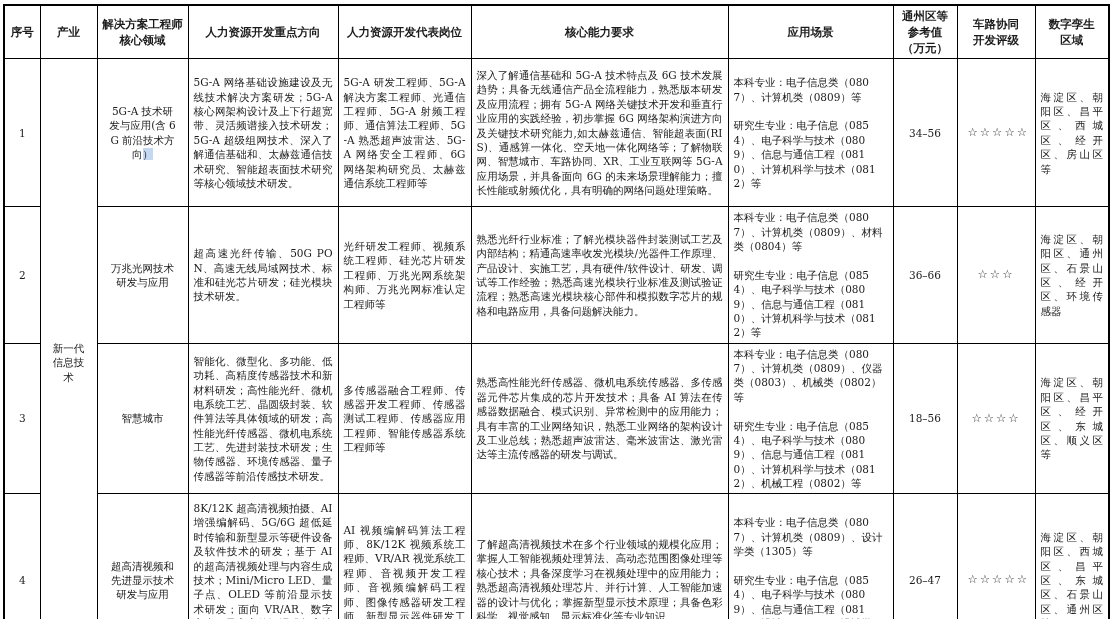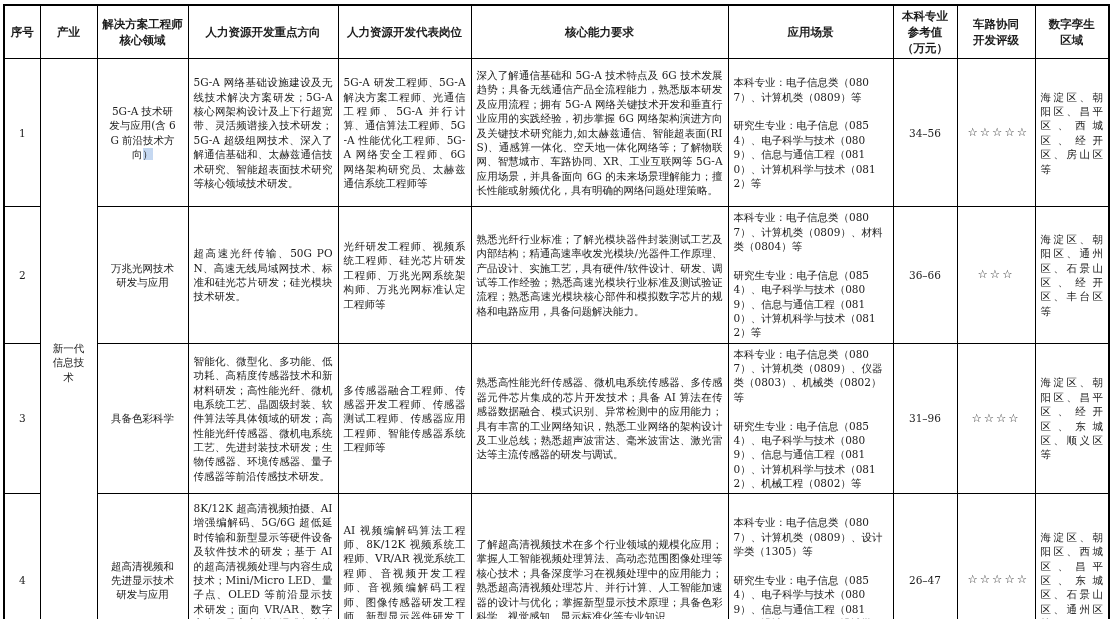--- a/index.html
+++ b/index.html
@@ -54,68 +54,68 @@
     <thead>
       <tr style="height:43px">
         <th>序号</th>
         <th>产业</th>
         <th>解决方案工程师
 核心领域</th>
         <th>人力资源开发重点方向</th>
         <th>人力资源开发代表岗位</th>
         <th>核心能力要求</th>
         <th>应用场景</th>
-        <th>本科专业
+        <th>通州区等
 参考值
 （万元）</th>
         <th>车路协同
 开发评级</th>
         <th>数字孪生
 区域</th>
       </tr>
     </thead>
     <tbody>
       <tr style="height:148px">
         <td class="c">1</td>
         <td class="c pre" rowspan="4">新一代
 信息技术</td>
         <td class="c"><span>5G-A 技术研发与应用(含 6G 前沿技术方向</span><span class="hl">）</span></td>
         <td class="j">5G-A 网络基础设施建设及无线技术解决方案研发；5G-A 核心网架构设计及上下行超宽带、灵活频谱接入技术研发；5G-A 超级组网技术、深入了解通信基础和、太赫兹通信技术研究、智能超表面技术研究等核心领域技术研发。</td>
-        <td class="j">5G-A 研发工程师、5G-A 解决方案工程师、光通信工程师、5G-A 并行计算、通信算法工程师、5G-A 性能优化工程师、5G-A 网络安全工程师、6G 网络架构研究员、太赫兹通信系统工程师等</td>
+        <td class="j">5G-A 研发工程师、5G-A 解决方案工程师、光通信工程师、5G-A 射频工程师、通信算法工程师、5G-A 熟悉超声波雷达、5G-A 网络安全工程师、6G 网络架构研究员、太赫兹通信系统工程师等</td>
         <td class="j">深入了解通信基础和 5G-A 技术特点及 6G 技术发展趋势；具备无线通信产品全流程能力，熟悉版本研发及应用流程；拥有 5G-A 网络关键技术开发和垂直行业应用的实践经验，初步掌握 6G 网络架构演进方向及关键技术研究能力,如太赫兹通信、智能超表面(RIS)、通感算一体化、空天地一体化网络等；了解物联网、智慧城市、车路协同、XR、工业互联网等 5G-A 应用场景，并具备面向 6G 的未来场景理解能力；擅长性能或射频优化，具有明确的网络问题处理策略。</td>
         <td class="pre">本科专业：电子信息类（0807）、计算机类（0809）等
 
 研究生专业：电子信息（0854）、电子科学与技术（0809）、信息与通信工程（0810）、计算机科学与技术（0812）等</td>
         <td class="c">34–56</td>
         <td class="c stars">☆☆☆☆☆</td>
         <td class="j">海淀区、朝阳区、昌平区、西城区、经开区、房山区等</td>
       </tr>
       <tr style="height:114px">
         <td class="c">2</td>
         <td class="c">万兆光网技术研发与应用</td>
         <td class="j">超高速光纤传输、50G PON、高速无线局域网技术、标准和硅光芯片研发；硅光模块技术研发。</td>
         <td class="j">光纤研发工程师、视频系统工程师、硅光芯片研发工程师、万兆光网系统架构师、万兆光网标准认定工程师等</td>
         <td class="j">熟悉光纤行业标准；了解光模块器件封装测试工艺及内部结构；精通高速率收发光模块/光器件工作原理、产品设计、实施工艺，具有硬件/软件设计、研发、调试等工作经验；熟悉高速光模块行业标准及测试验证流程；熟悉高速光模块核心部件和模拟数字芯片的规格和电路应用，具备问题解决能力。</td>
         <td class="pre">本科专业：电子信息类（0807）、计算机类（0809）、材料类（0804）等
 
 研究生专业：电子信息（0854）、电子科学与技术（0809）、信息与通信工程（0810）、计算机科学与技术（0812）等</td>
         <td class="c">36–66</td>
         <td class="c stars">☆☆☆</td>
-        <td class="j">海淀区、朝阳区、通州区、石景山区、经开区、丰台区等</td>
+        <td class="j">海淀区、朝阳区、通州区、石景山区、经开区、环境传感器</td>
       </tr>
       <tr style="height:133px">
         <td class="c">3</td>
-        <td class="c">具备色彩科学</td>
+        <td class="c">智慧城市</td>
         <td class="j">智能化、微型化、多功能、低功耗、高精度传感器技术和新材料研发；高性能光纤、微机电系统工艺、晶圆级封装、软件算法等具体领域的研发；高性能光纤传感器、微机电系统工艺、先进封装技术研发；生物传感器、环境传感器、量子传感器等前沿传感技术研发。</td>
         <td class="j">多传感器融合工程师、传感器开发工程师、传感器测试工程师、传感器应用工程师、智能传感器系统工程师等</td>
         <td class="j">熟悉高性能光纤传感器、微机电系统传感器、多传感器元件芯片集成的芯片开发技术；具备 AI 算法在传感器数据融合、模式识别、异常检测中的应用能力；具有丰富的工业网络知识，熟悉工业网络的架构设计及工业总线；熟悉超声波雷达、毫米波雷达、激光雷达等主流传感器的研发与调试。</td>
         <td class="pre">本科专业：电子信息类（0807）、计算机类（0809）、仪器类（0803）、机械类（0802）等
 
 研究生专业：电子信息（0854）、电子科学与技术（0809）、信息与通信工程（0810）、计算机科学与技术（0812）、机械工程（0802）等</td>
-        <td class="c">31–96</td>
+        <td class="c">18–56</td>
         <td class="c stars">☆☆☆☆</td>
         <td class="j">海淀区、朝阳区、昌平区、经开区、东城区、顺义区等</td>
       </tr>
       <tr style="height:173px">
         <td class="c">4</td>
         <td class="c">超高清视频和先进显示技术研发与应用</td>
         <td class="j">8K/12K 超高清视频拍摄、AI 增强编解码、5G/6G 超低延时传输和新型显示等硬件设备及软件技术的研发；基于 AI 的超高清视频处理与内容生成技术；Mini/Micro LED、量子点、OLED 等前沿显示技术研发；面向 VR/AR、数字孪生、元宇宙的沉浸式超高清技术；超高清视频云计算与边缘渲染技术研发。</td>
         <td class="j">AI 视频编解码算法工程师、8K/12K 视频系统工程师、VR/AR 视觉系统工程师、音视频开发工程师、音视频编解码工程师、图像传感器研发工程师、新型显示器件研发工程师等</td>
         <td class="j">了解超高清视频技术在多个行业领域的规模化应用；掌握人工智能视频处理算法、高动态范围图像处理等核心技术；具备深度学习在视频处理中的应用能力；熟悉超高清视频处理芯片、并行计算、人工智能加速器的设计与优化；掌握新型显示技术原理；具备色彩科学、视觉感知、显示标准化等专业知识。</td>
         <td class="pre">本科专业：电子信息类（0807）、计算机类（0809）、设计学类（1305）等

